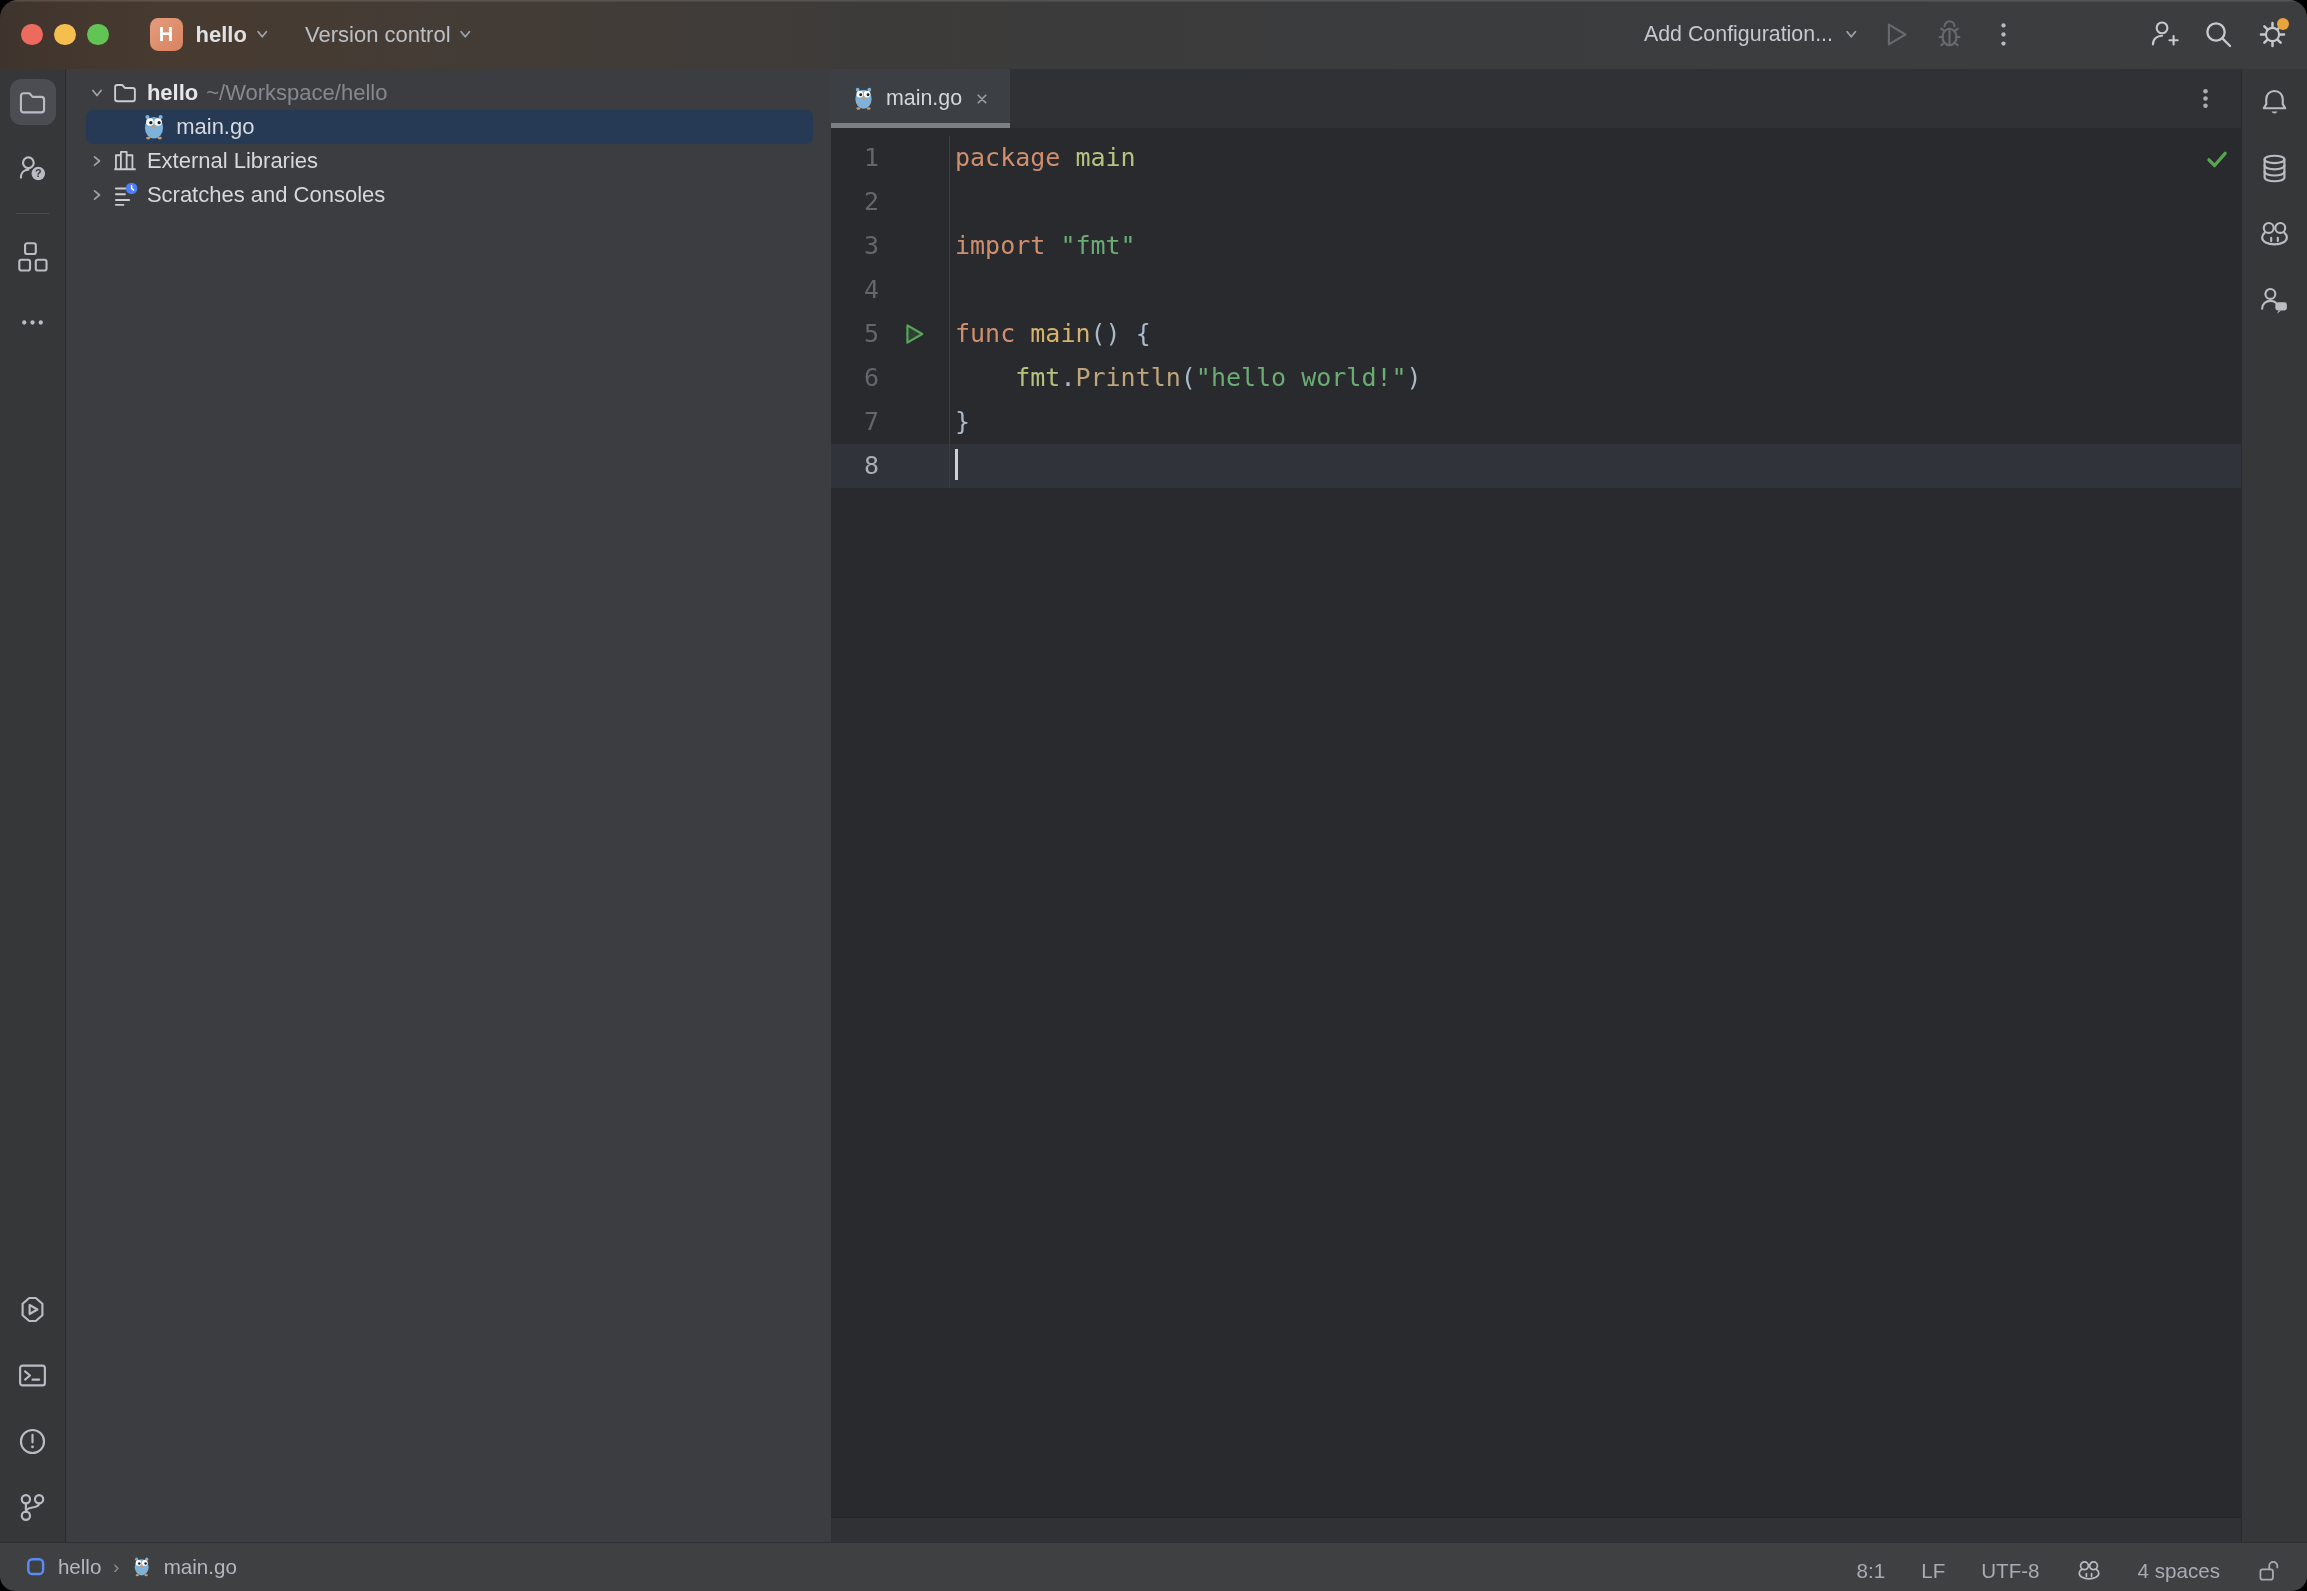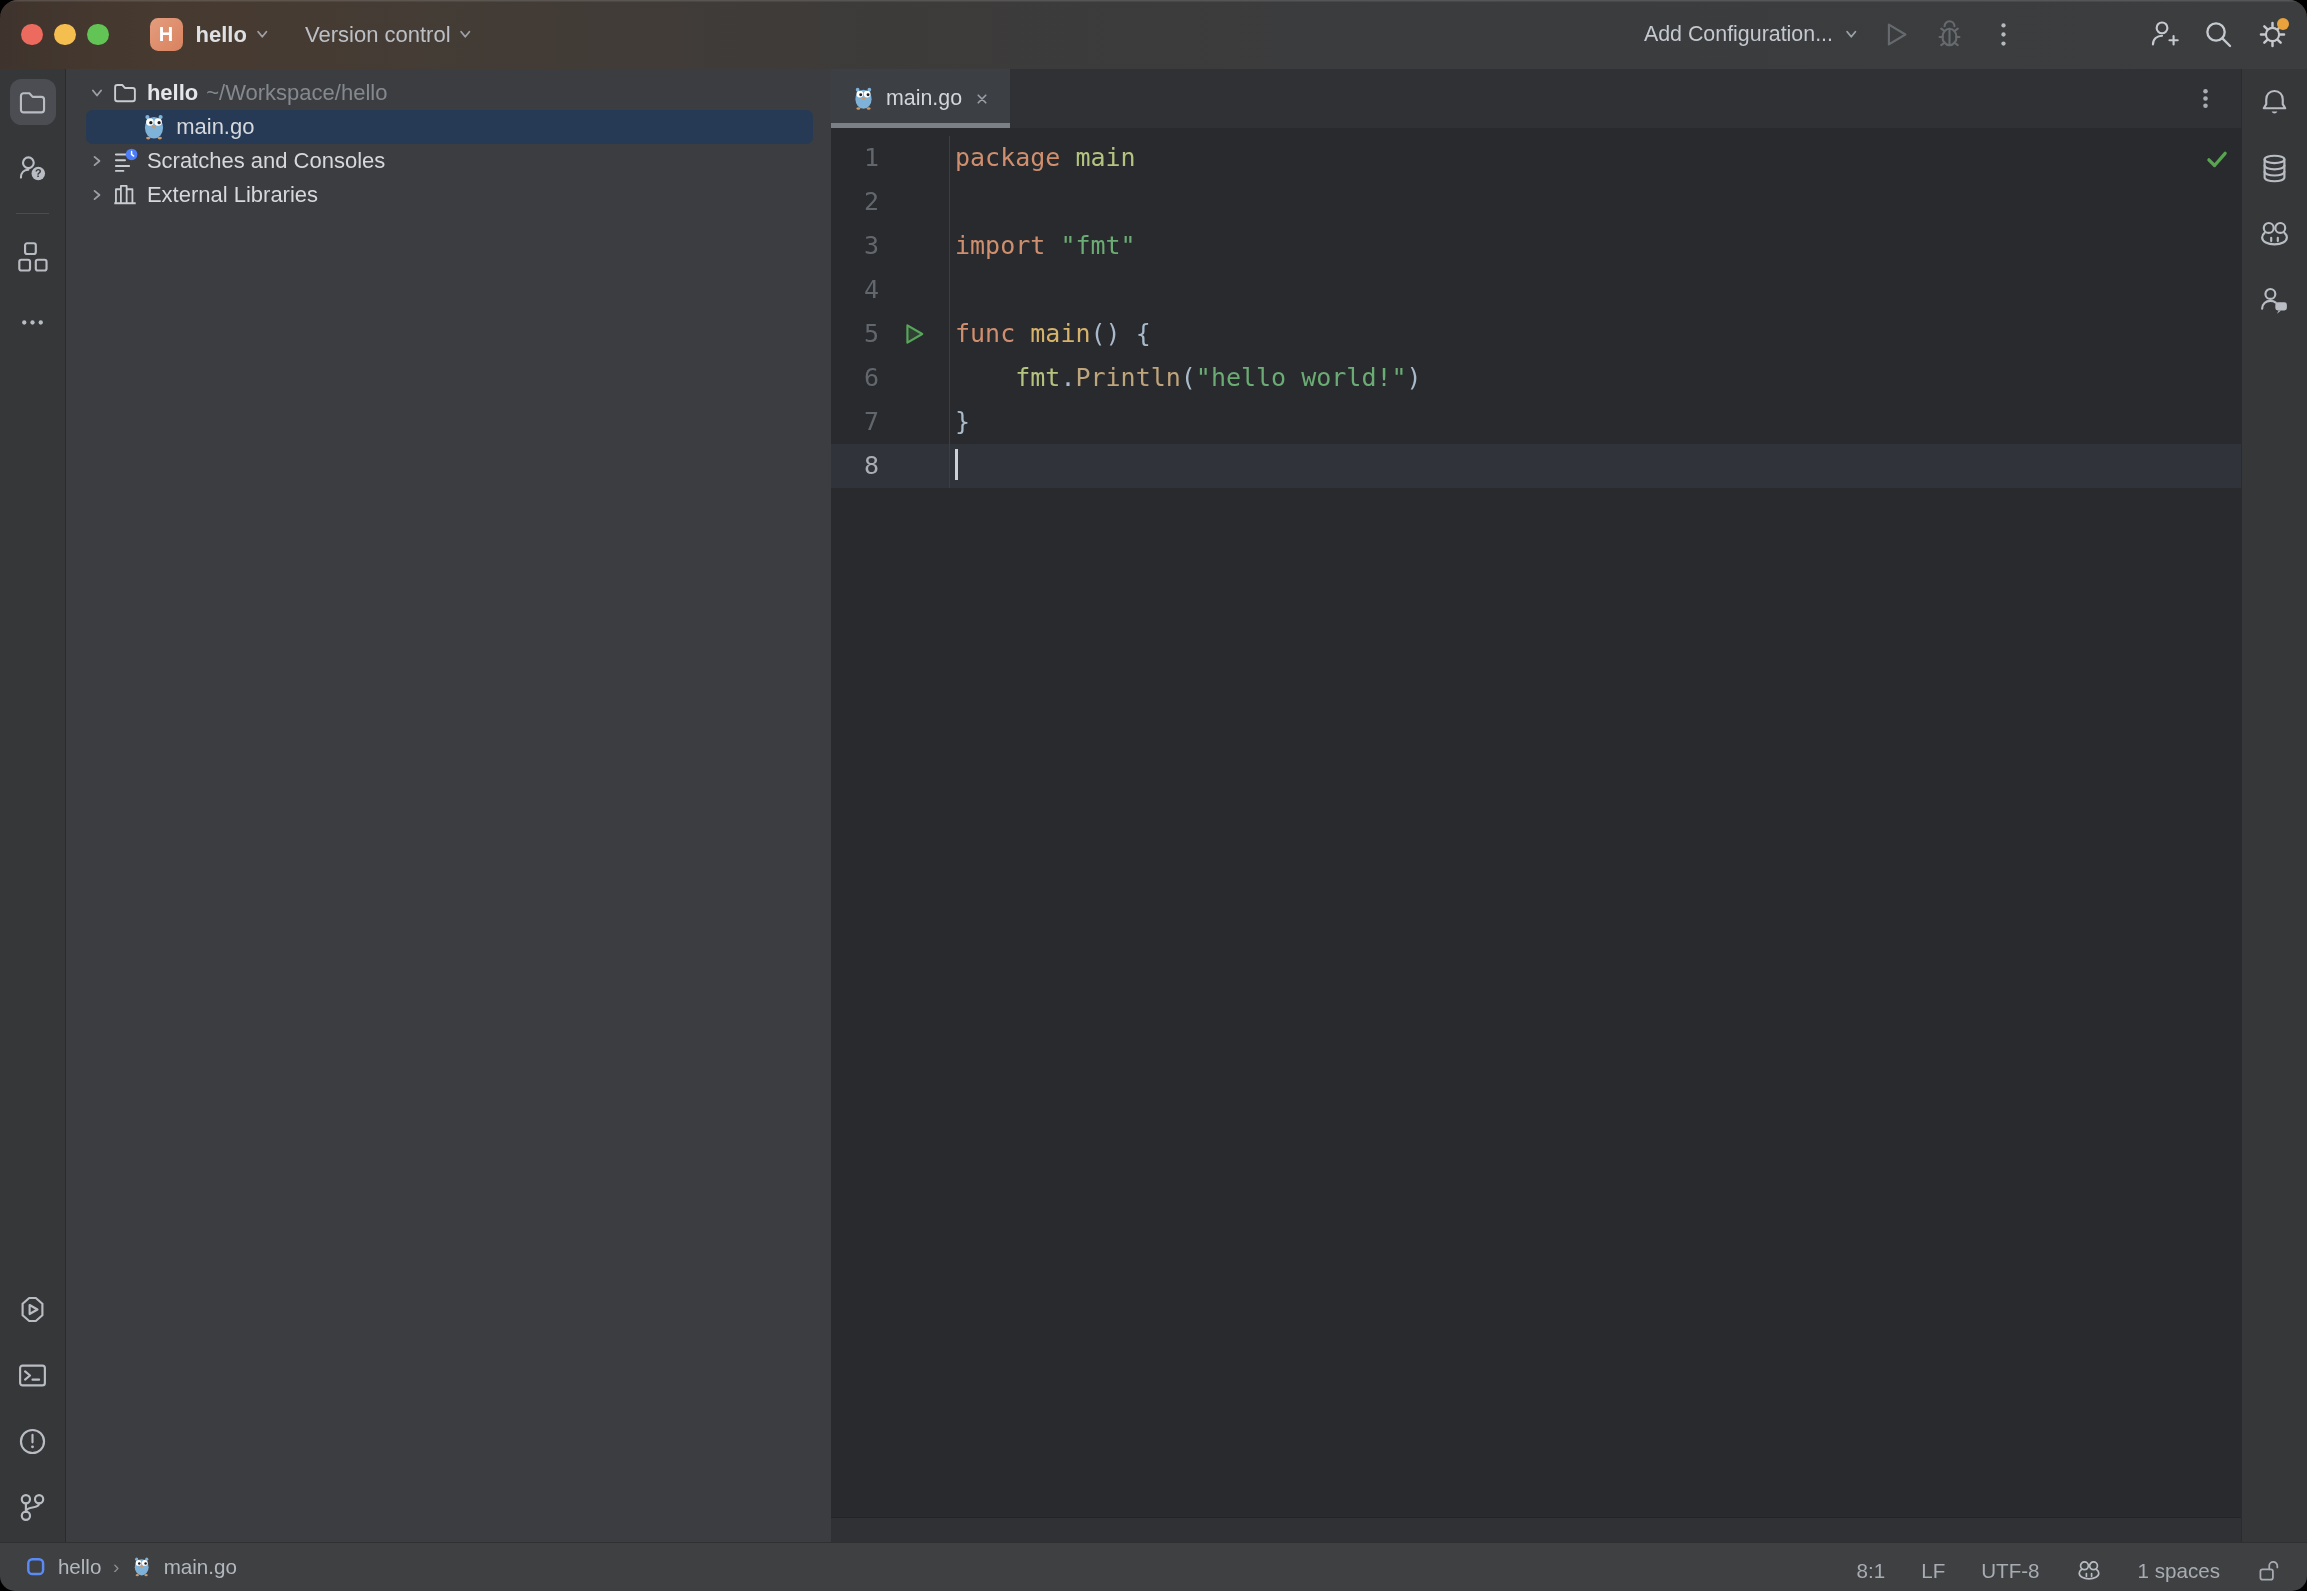--- a/index.html
+++ b/index.html
@@ -258,39 +258,39 @@
             <span class="tree-label">main.go</span>
           </div>
           <div class="tree-row">
             <span class="tree-chev">
               <svg viewBox="0 0 22 22" width="18" height="18">
                 <polyline points="8,6 14,11 8,16" fill="none" stroke="#9CA0A6" stroke-width="2.2" stroke-linecap="round" stroke-linejoin="round"></polyline>
               </svg>
             </span>
             <span class="tree-icon">
               <svg viewBox="0 0 34 34" width="28" height="28">
-                <path d="M6 9h16M6 16h11M6 23h16M6 29h9" stroke="#C9CCD1" stroke-width="2.4" stroke-linecap="round"></path>
-                <circle cx="25" cy="9" r="7" fill="#4D7DF7"></circle>
-                <path d="M25 5.5V9l2.5 2" stroke="#fff" stroke-width="1.8" fill="none" stroke-linecap="round"></path>
-              </svg>
-            </span>
-            <span class="tree-label">Scratches and Consoles</span>
+                <path d="M6 27V10h6v17M12 27V6h7v21M19 27V10h7v17M4 27h26" fill="none" stroke="#C9CCD1" stroke-width="2.2" stroke-linejoin="round"></path>
+              </svg>
+            </span>
+            <span class="tree-label">External Libraries</span>
           </div>
           <div class="tree-row">
             <span class="tree-chev">
               <svg viewBox="0 0 22 22" width="18" height="18">
                 <polyline points="8,6 14,11 8,16" fill="none" stroke="#9CA0A6" stroke-width="2.2" stroke-linecap="round" stroke-linejoin="round"></polyline>
               </svg>
             </span>
             <span class="tree-icon">
               <svg viewBox="0 0 34 34" width="28" height="28">
-                <path d="M6 27V10h6v17M12 27V6h7v21M19 27V10h7v17M4 27h26" fill="none" stroke="#C9CCD1" stroke-width="2.2" stroke-linejoin="round"></path>
-              </svg>
-            </span>
-            <span class="tree-label">External Libraries</span>
+                <path d="M6 9h16M6 16h11M6 23h16M6 29h9" stroke="#C9CCD1" stroke-width="2.4" stroke-linecap="round"></path>
+                <circle cx="25" cy="9" r="7" fill="#4D7DF7"></circle>
+                <path d="M25 5.5V9l2.5 2" stroke="#fff" stroke-width="1.8" fill="none" stroke-linecap="round"></path>
+              </svg>
+            </span>
+            <span class="tree-label">Scratches and Consoles</span>
           </div>
         </div>
     </div>
 
     <div class="ezone">
       <div class="tabbar">
         <div class="tab">
           <span class="ticon" id="tab-file-icon">
               <svg viewBox="0 0 34 34" width="25" height="25">
                 <circle cx="9" cy="5" r="2.5" fill="#7FB2D9"></circle>
@@ -454,21 +454,21 @@
         <span class="sb-item">LF</span>
         <span class="sb-item">UTF-8</span>
         <span class="sb-item">
           <svg viewBox="0 0 40 40" width="26" height="26">
             <circle cx="13" cy="12" r="6" fill="none" stroke="#B9BDC3" stroke-width="2.6" stroke-linecap="round" stroke-linejoin="round"></circle>
             <circle cx="27" cy="12" r="6" fill="none" stroke="#B9BDC3" stroke-width="2.6" stroke-linecap="round" stroke-linejoin="round"></circle>
             <path d="M8 18c-2 1.5-3 3.5-3 5.5C5 28.5 11.7 32 20 32s15-3.5 15-8.5c0-2-1-4-3-5.5" fill="none" stroke="#B9BDC3" stroke-width="2.6" stroke-linecap="round" stroke-linejoin="round"></path>
             <path d="M16 24v4M24 24v4" fill="none" stroke="#B9BDC3" stroke-width="2.6" stroke-linecap="round" stroke-linejoin="round"></path>
           </svg>
         </span>
-        <span class="sb-item">1 spaces</span>
+        <span class="sb-item">4 spaces</span>
         <span class="sb-item">
           <svg viewBox="0 0 34 34" width="25" height="25">
             <rect x="6" y="14" width="17" height="14" rx="3" fill="none" stroke="#A8ACB2" stroke-width="2.4"></rect>
             <path d="M18 14V9.5A5.5 5.5 0 0 1 29 9.5v2" fill="none" stroke="#A8ACB2" stroke-width="2.4" stroke-linecap="round"></path>
           </svg>
         </span>
       </div>
   </div>
 
 </div>

